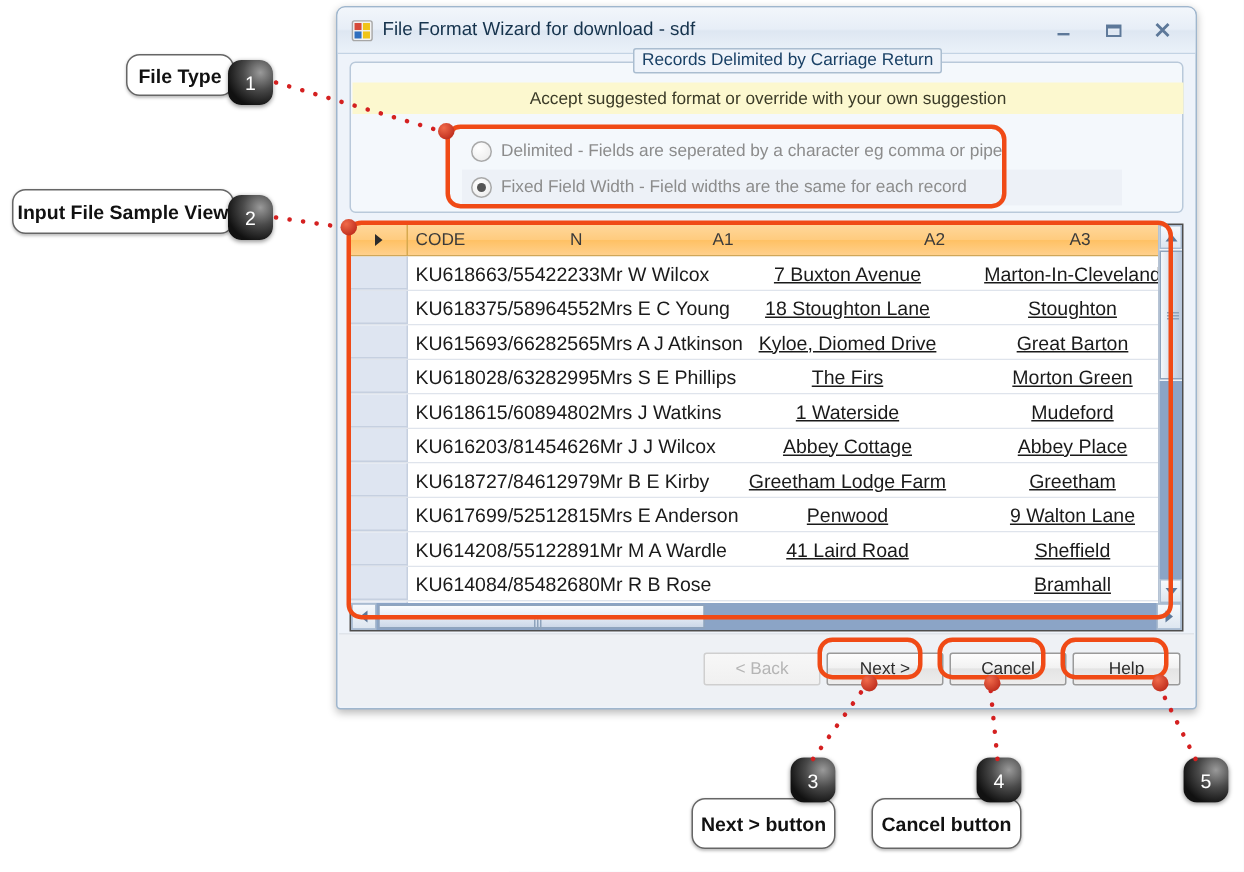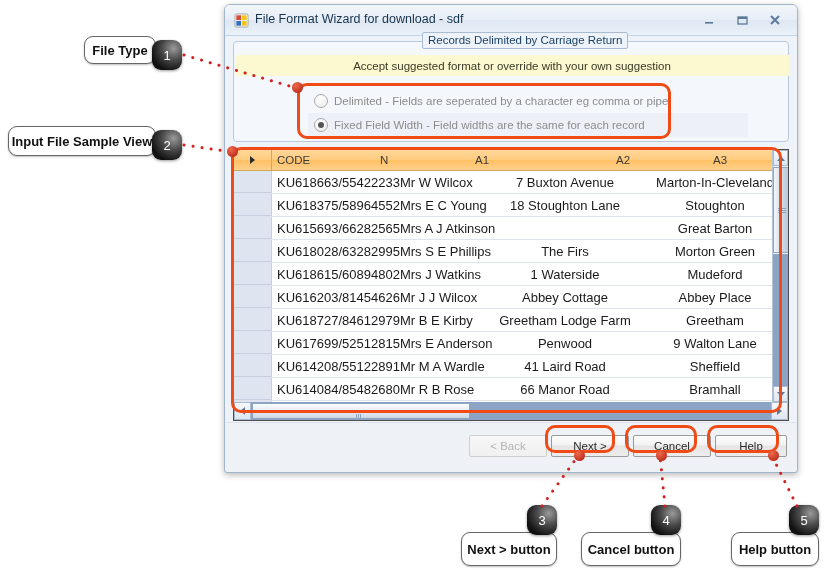--- a/index.html
+++ b/index.html
@@ -145,21 +145,21 @@
     border-bottom: 1px solid #c6d0e0;
     box-sizing: border-box;
   }
   .row-cells { position: relative; flex: 1 1 auto; height: 100%; background: #fff; }
   .cell {
     position: absolute; top: 0; height: 100%;
     display: flex; align-items: center;
     font-size: 13px; color: #1a1a1a;
     white-space: nowrap;
   }
-  .cell.ctr { justify-content: center; }
+  .cell.ctr { justify-content: center; text-decoration: underline; }
   .grid-row.partial { height: 13px; overflow: hidden; }
   .grid-row.partial .cell { height: 22px; }
 
   
   .vscroll {
     position: absolute; right: 0; top: 0;
     width: 16px; height: 252px;
     background: #f0f4f9;
     border-left: 1px solid #b6c3d4;
     box-sizing: border-box;
@@ -355,20 +355,21 @@
             <div class="cell ctr" style="left:218px;width:150px">18 Stoughton Lane</div>
             <div class="cell ctr" style="left:368px;width:150px">Stoughton</div>
             <div class="cell" style="left:522px"></div>
           </div>
         </div>
 
         <div class="grid-row">
           <div class="row-hdr"></div>
           <div class="row-cells">
             <div class="cell" style="left:5px">KU615693/66282565Mrs A J Atkinson</div>
+            <div class="cell ctr" style="left:218px;width:150px">Kyloe, Diomed Drive</div>
             <div class="cell ctr" style="left:368px;width:150px">Great Barton</div>
             <div class="cell" style="left:522px"></div>
           </div>
         </div>
 
         <div class="grid-row">
           <div class="row-hdr"></div>
           <div class="row-cells">
             <div class="cell" style="left:5px">KU618028/63282995Mrs S E Phillips</div>
             <div class="cell ctr" style="left:218px;width:150px">The Firs</div>
@@ -424,21 +425,20 @@
             <div class="cell ctr" style="left:218px;width:150px">41 Laird Road</div>
             <div class="cell ctr" style="left:368px;width:150px">Sheffield</div>
             <div class="cell" style="left:522px"></div>
           </div>
         </div>
 
         <div class="grid-row">
           <div class="row-hdr"></div>
           <div class="row-cells">
             <div class="cell" style="left:5px">KU614084/85482680Mr R B Rose</div>
-            <div class="cell ctr" style="left:218px;width:150px">66 Manor Road</div>
             <div class="cell ctr" style="left:368px;width:150px">Bramhall</div>
             <div class="cell" style="left:522px"></div>
           </div>
         </div>
 
         <div class="grid-row partial">
           <div class="row-hdr"></div>
           <div class="row-cells">
             <div class="cell" style="left:5px">KU618811/83122518Mrs J A Kidd</div>
             <div class="cell ctr" style="left:218px;width:150px">1 Mill Hill</div>
@@ -498,21 +498,20 @@
 
   <div class="callout" style="left:8px; top:126px; width:148px; height:30px;">Input File Sample View</div>
   <div class="badge" style="left:152px; top:130px;">2</div>
 
   <div class="callout" style="left:461px; top:532px; width:96px; height:34px;">Next &gt; button</div>
   <div class="badge" style="left:527px; top:505px;">3</div>
 
   <div class="callout" style="left:581px; top:532px; width:100px; height:34px;">Cancel button</div>
   <div class="badge" style="left:651px; top:505px;">4</div>
 
-  <div class="callout" style="left:731px; top:532px; width:88px; height:34px;">Help button</div>
   <div class="badge" style="left:789px; top:505px;">5</div>
 
   <svg class="dot-line" style="left:0; top:0; width:829px; height:581px;">
 
     <path d="M184,55 L296,88" stroke="#d42020" stroke-width="3" stroke-linecap="round" stroke-dasharray="0.1 9" fill="none"></path>
 
     <path d="M184,145 L232,152" stroke="#d42020" stroke-width="3" stroke-linecap="round" stroke-dasharray="0.1 9" fill="none"></path>
 
     <path d="M542,506 L578,456" stroke="#d42020" stroke-width="3" stroke-linecap="round" stroke-dasharray="0.1 9" fill="none"></path>
 

